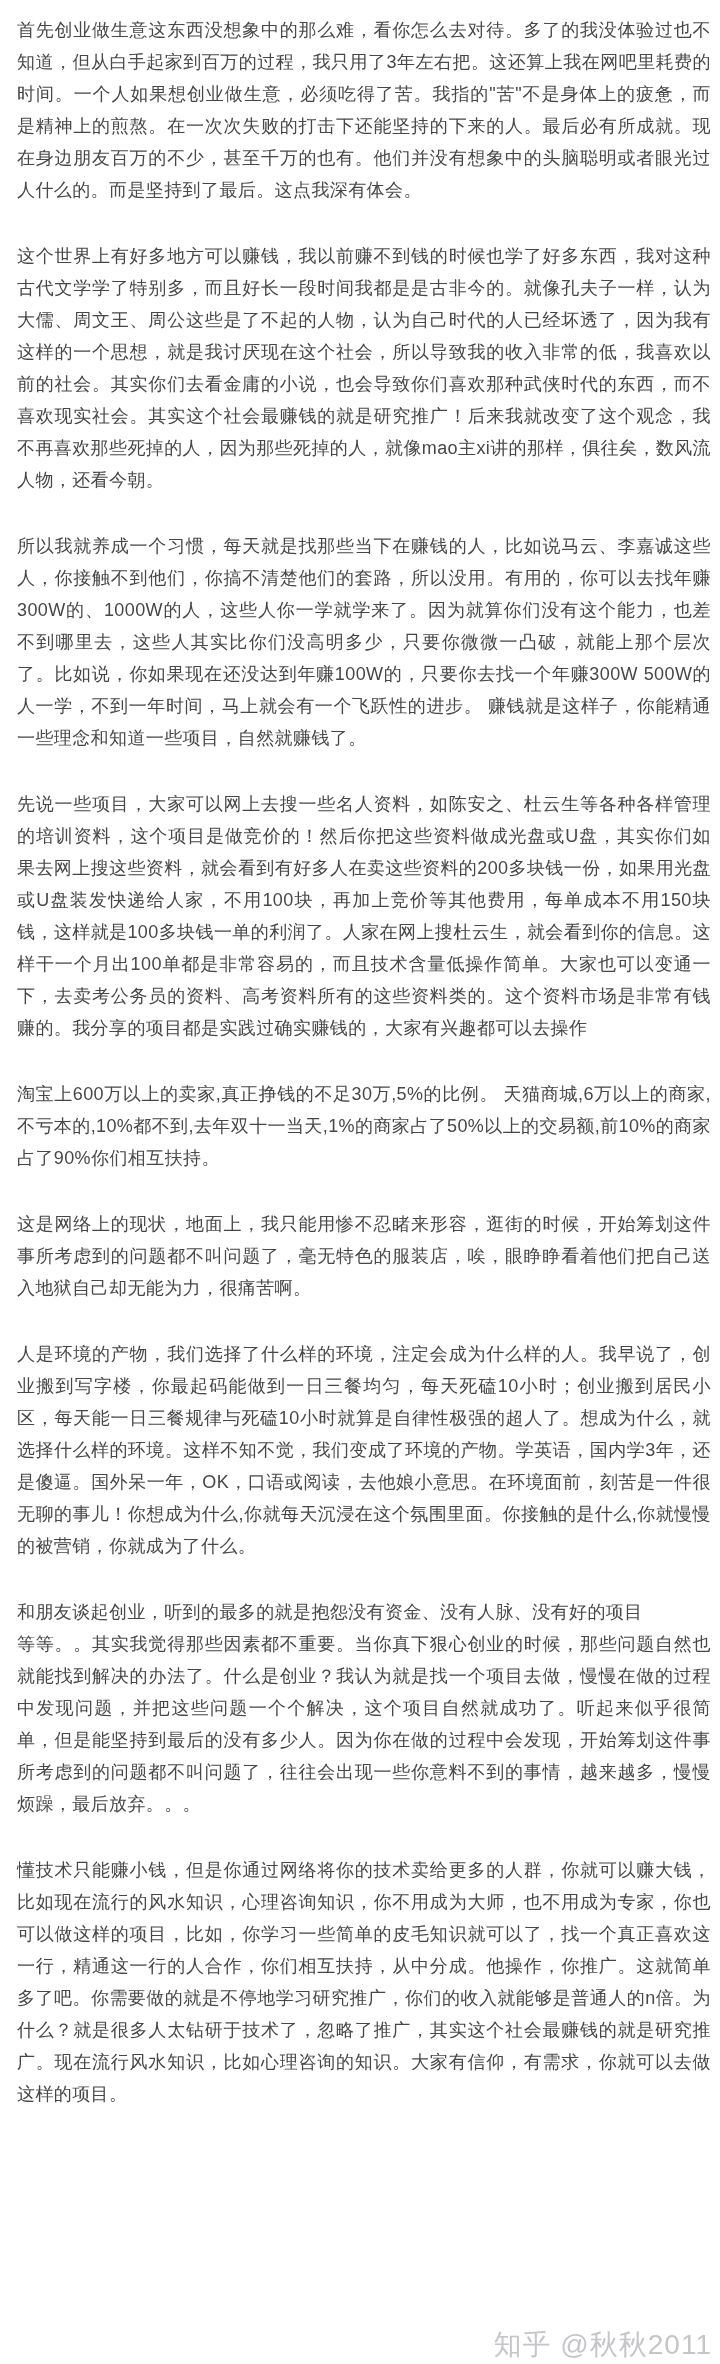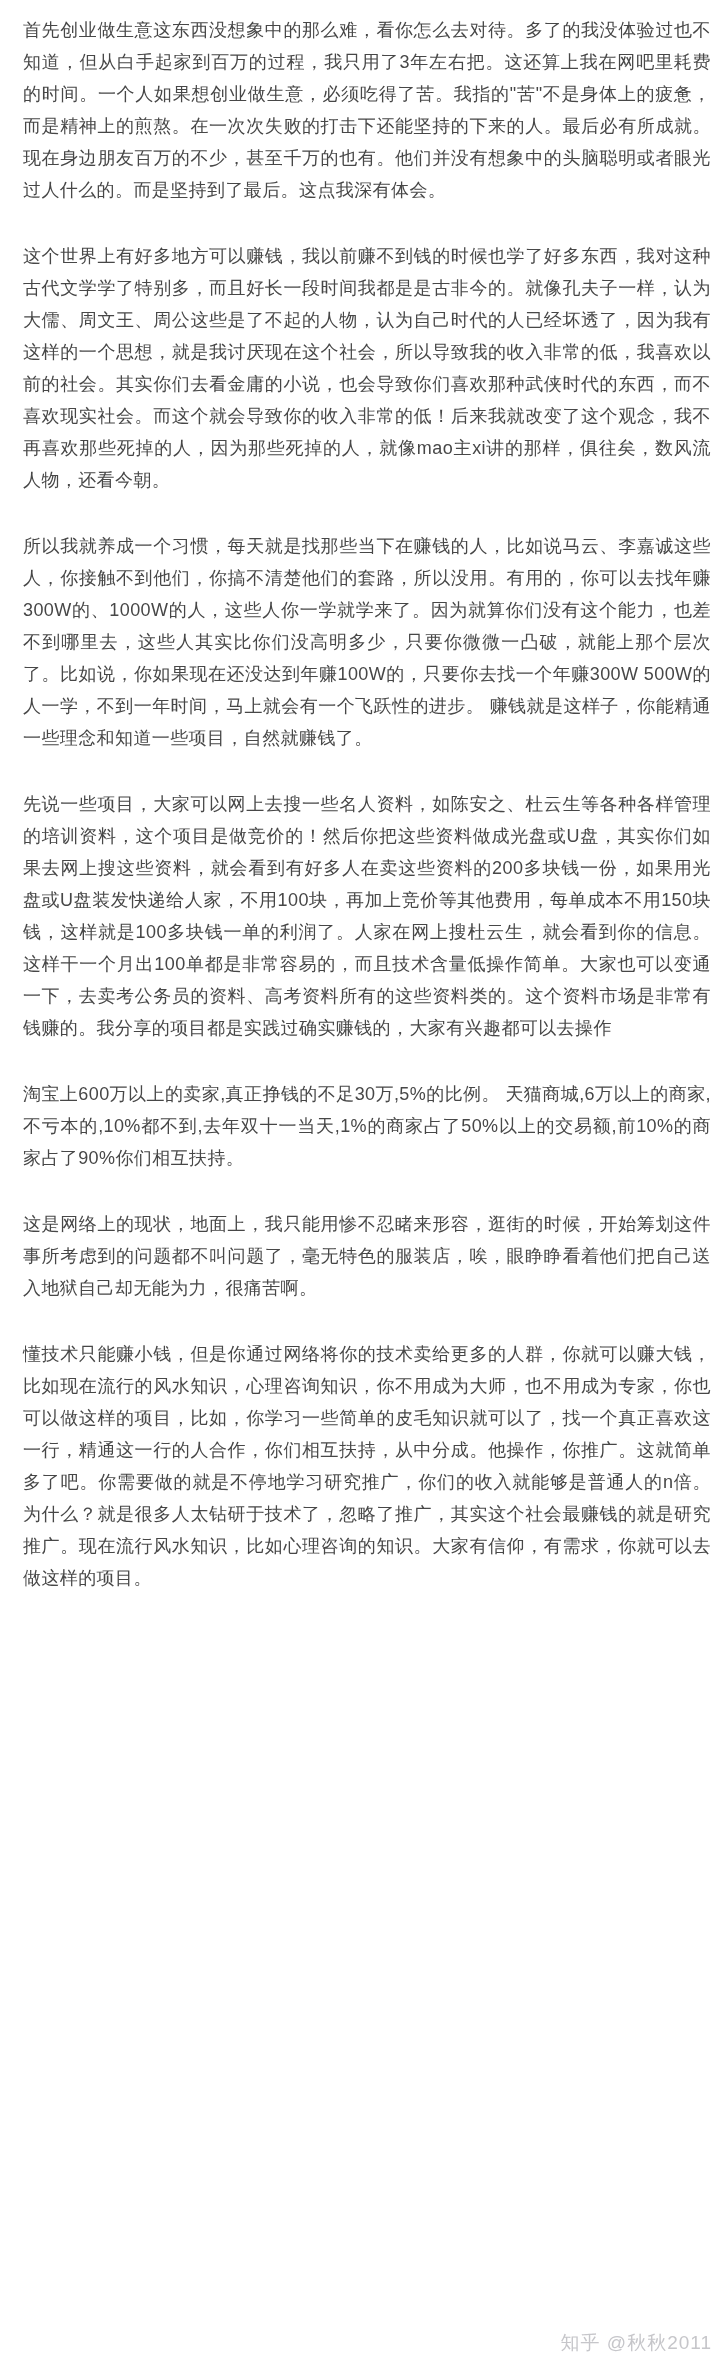--- a/index.html
+++ b/index.html
@@ -5,47 +5,50 @@
   * { margin: 0; padding: 0; box-sizing: border-box; }
   html, body { background: var(--bg-color, #ffffff); }
   body {
     width: 720px;
     height: 2364px;
     overflow: hidden;
     position: relative;
     font-family: "Liberation Sans", sans-serif;
   }
   .article {
-    padding: 14px 9px 0 23px;
+    padding: 14px 9px 0 17px;
     color: var(--text-color, #474747);
     font-size: 18px;
     line-height: 32px;
     letter-spacing: 0.4px;
     text-align: justify;
   }
   .article p {
     margin: 0 0 34px 0;
     white-space: pre-wrap;
     overflow-wrap: break-word;
   }
   .watermark {
     position: absolute;
     right: 8px;
-    bottom: 8px;
-    font-size: 19px;
+    bottom: 0;
+    font-size: 28px;
     letter-spacing: 1px;
     color: var(--watermark-color, #c6c6ca);
   }
 </style>
 </head>
 <body>
 
 <main class="article">
   <p>首先创业做生意这东西没想象中的那么难，看你怎么去对待。多了的我没体验过也不知道，但从白手起家到百万的过程，我只用了3年左右把。这还算上我在网吧里耗费的时间。一个人如果想创业做生意，必须吃得了苦。我指的"苦"不是身体上的疲惫，而是精神上的煎熬。在一次次失败的打击下还能坚持的下来的人。最后必有所成就。现在身边朋友百万的不少，甚至千万的也有。他们并没有想象中的头脑聪明或者眼光过人什么的。而是坚持到了最后。这点我深有体会。</p>
-  <p>这个世界上有好多地方可以赚钱，我以前赚不到钱的时候也学了好多东西，我对这种古代文学学了特别多，而且好长一段时间我都是是古非今的。就像孔夫子一样，认为大儒、周文王、周公这些是了不起的人物，认为自己时代的人已经坏透了，因为我有这样的一个思想，就是我讨厌现在这个社会，所以导致我的收入非常的低，我喜欢以前的社会。其实你们去看金庸的小说，也会导致你们喜欢那种武侠时代的东西，而不喜欢现实社会。而这个就会导致你的收入非常的低！后来我就改变了这个观念，我不再喜欢那些死掉的人，因为那些死掉的人，就像mao主xi讲的那样，俱往矣，数风流人物，还看今朝。</p>
+  <p>这个世界上有好多地方可以赚钱，我以前赚不到钱的时候也学了好多东西，我对这种古代文学学了特别多，而且好长一段时间我都是是古非今的。就像孔夫子一样，认为大儒、周文王、周公这些是了不起的人物，认为自己时代的人已经坏透了，因为我有这样的一个思想，就是我讨厌现在这个社会，所以导致我的收入非常的低，我喜欢以前的社会。其实你们去看金庸的小说，也会导致你们喜欢那种武侠时代的东西，而不喜欢现实社会。其实这个社会最赚钱的就是研究推广！后来我就改变了这个观念，我不再喜欢那些死掉的人，因为那些死掉的人，就像mao主xi讲的那样，俱往矣，数风流人物，还看今朝。</p>
   <p>所以我就养成一个习惯，每天就是找那些当下在赚钱的人，比如说马云、李嘉诚这些人，你接触不到他们，你搞不清楚他们的套路，所以没用。有用的，你可以去找年赚300W的、1000W的人，这些人你一学就学来了。因为就算你们没有这个能力，也差不到哪里去，这些人其实比你们没高明多少，只要你微微一凸破，就能上那个层次了。比如说，你如果现在还没达到年赚100W的，只要你去找一个年赚300W 500W的人一学，不到一年时间，马上就会有一个飞跃性的进步。 赚钱就是这样子，你能精通一些理念和知道一些项目，自然就赚钱了。</p>
   <p>先说一些项目，大家可以网上去搜一些名人资料，如陈安之、杜云生等各种各样管理的培训资料，这个项目是做竞价的！然后你把这些资料做成光盘或U盘，其实你们如果去网上搜这些资料，就会看到有好多人在卖这些资料的200多块钱一份，如果用光盘或U盘装发快递给人家，不用100块，再加上竞价等其他费用，每单成本不用150块钱，这样就是100多块钱一单的利润了。人家在网上搜杜云生，就会看到你的信息。这样干一个月出100单都是非常容易的，而且技术含量低操作简单。大家也可以变通一下，去卖考公务员的资料、高考资料所有的这些资料类的。这个资料市场是非常有钱赚的。我分享的项目都是实践过确实赚钱的，大家有兴趣都可以去操作</p>
   <p>淘宝上600万以上的卖家,真正挣钱的不足30万,5%的比例。 天猫商城,6万以上的商家,不亏本的,10%都不到,去年双十一当天,1%的商家占了50%以上的交易额,前10%的商家占了90%你们相互扶持。</p>
   <p>这是网络上的现状，地面上，我只能用惨不忍睹来形容，逛街的时候，开始筹划这件事所考虑到的问题都不叫问题了，毫无特色的服装店，唉，眼睁睁看着他们把自己送入地狱自己却无能为力，很痛苦啊。</p>
+  <p>人是环境的产物，我们选择了什么样的环境，注定会成为什么样的人。我早说了，创业搬到写字楼，你最起码能做到一日三餐均匀，每天死磕10小时；创业搬到居民小区，每天能一日三餐规律与死磕10小时就算是自律性极强的超人了。想成为什么，就选择什么样的环境。这样不知不觉，我们变成了环境的产物。学英语，国内学3年，还是傻逼。国外呆一年，OK，口语或阅读，去他娘小意思。在环境面前，刻苦是一件很无聊的事儿！你想成为什么,你就每天沉浸在这个氛围里面。你接触的是什么,你就慢慢的被营销，你就成为了什么。</p>
+  <p>和朋友谈起创业，听到的最多的就是抱怨没有资金、没有人脉、没有好的项目
+等等。。其实我觉得那些因素都不重要。当你真下狠心创业的时候，那些问题自然也就能找到解决的办法了。什么是创业？我认为就是找一个项目去做，慢慢在做的过程中发现问题，并把这些问题一个个解决，这个项目自然就成功了。听起来似乎很简单，但是能坚持到最后的没有多少人。因为你在做的过程中会发现，开始筹划这件事所考虑到的问题都不叫问题了，往往会出现一些你意料不到的事情，越来越多，慢慢烦躁，最后放弃。。。</p>
   <p>懂技术只能赚小钱，但是你通过网络将你的技术卖给更多的人群，你就可以赚大钱，比如现在流行的风水知识，心理咨询知识，你不用成为大师，也不用成为专家，你也可以做这样的项目，比如，你学习一些简单的皮毛知识就可以了，找一个真正喜欢这一行，精通这一行的人合作，你们相互扶持，从中分成。他操作，你推广。这就简单多了吧。你需要做的就是不停地学习研究推广，你们的收入就能够是普通人的n倍。为什么？就是很多人太钻研于技术了，忽略了推广，其实这个社会最赚钱的就是研究推广。现在流行风水知识，比如心理咨询的知识。大家有信仰，有需求，你就可以去做这样的项目。</p>
 </main>
 
 <div class="watermark">知乎 @秋秋2011</div>
 
 </body></html>

